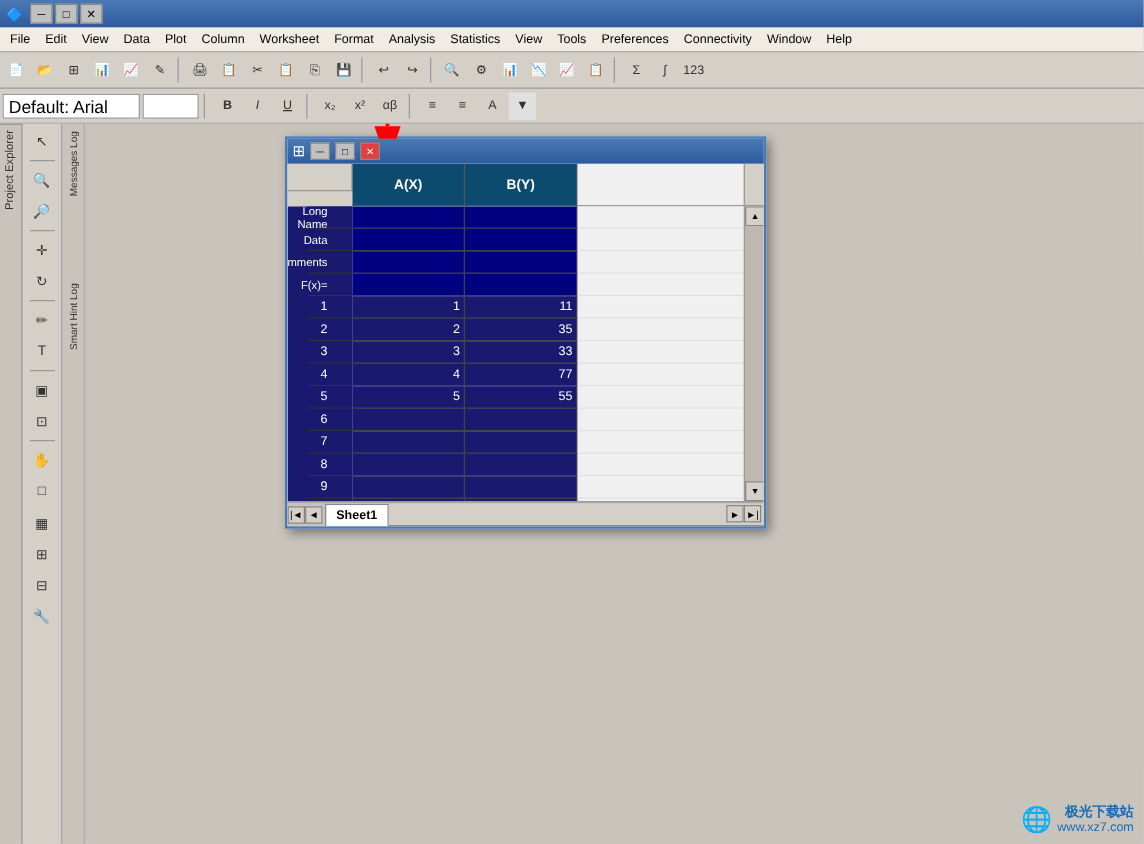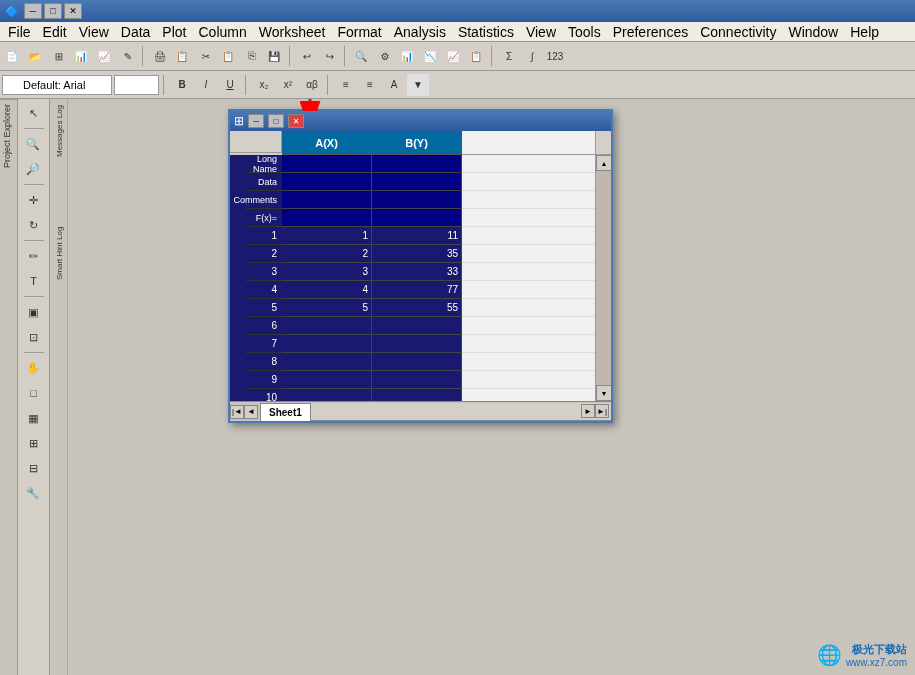--- a/index.html
+++ b/index.html
@@ -57,21 +57,21 @@
     #menu-bar {
       background: #f0ece4;
       height: 20px;
       display: flex;
       align-items: center;
       border-bottom: 1px solid #999;
       padding: 0 2px;
     }
     .menu-item {
       padding: 2px 6px;
-      font-size: 14px;
+      font-size: 10px;
       cursor: pointer;
       white-space: nowrap;
     }
 
     
     #toolbar-area {
       background: #d4d0c8;
       border-bottom: 1px solid #999;
     }
     .toolbar-row {
@@ -99,22 +99,22 @@
       height: 20px;
       border-left: 1px solid #999;
       margin: 0 2px;
     }
     .tb-dropdown {
       height: 20px;
       background: white;
       border: 1px solid #999;
       display: flex;
       align-items: center;
-      padding: 0 20px;
-      font-size: 11px;
+      padding: 0 4px;
+      font-size: 14px;
       cursor: pointer;
     }
     .font-dropdown {
       width: 110px;
     }
     .size-dropdown {
       width: 45px;
     }
 
     
@@ -241,22 +241,22 @@
     .corner-cell {
       width: 52px;
       height: 22px;
       background: #d4d0c8;
       border-right: 1px solid #999;
       border-bottom: 1px solid #999;
       flex-shrink: 0;
     }
     .col-header {
       width: 90px;
-      height: 24px;
-      background: #0369a1;
+      height: 34px;
+      background: #0c4a6e;
       color: white;
       text-align: right;
       border-right: 1px solid #555;
       border-bottom: 1px solid #555;
       display: flex;
       align-items: center;
       justify-content: center;
       font-size: 11px;
       font-weight: bold;
       flex-shrink: 0;
@@ -283,21 +283,21 @@
       width: 52px;
       flex-shrink: 0;
       background: #191970;
       display: flex;
       flex-direction: column;
     }
     .row-label {
       height: 18px;
       color: white;
       text-align: right;
-      padding-right: 5px;
+      padding-right: 20px;
       font-size: 10px;
       display: flex;
       align-items: center;
       justify-content: flex-end;
       border-bottom: 1px solid #333;
       background: #191970;
       flex-shrink: 0;
       margin-left: 16px;
     }
     .row-label.meta {

